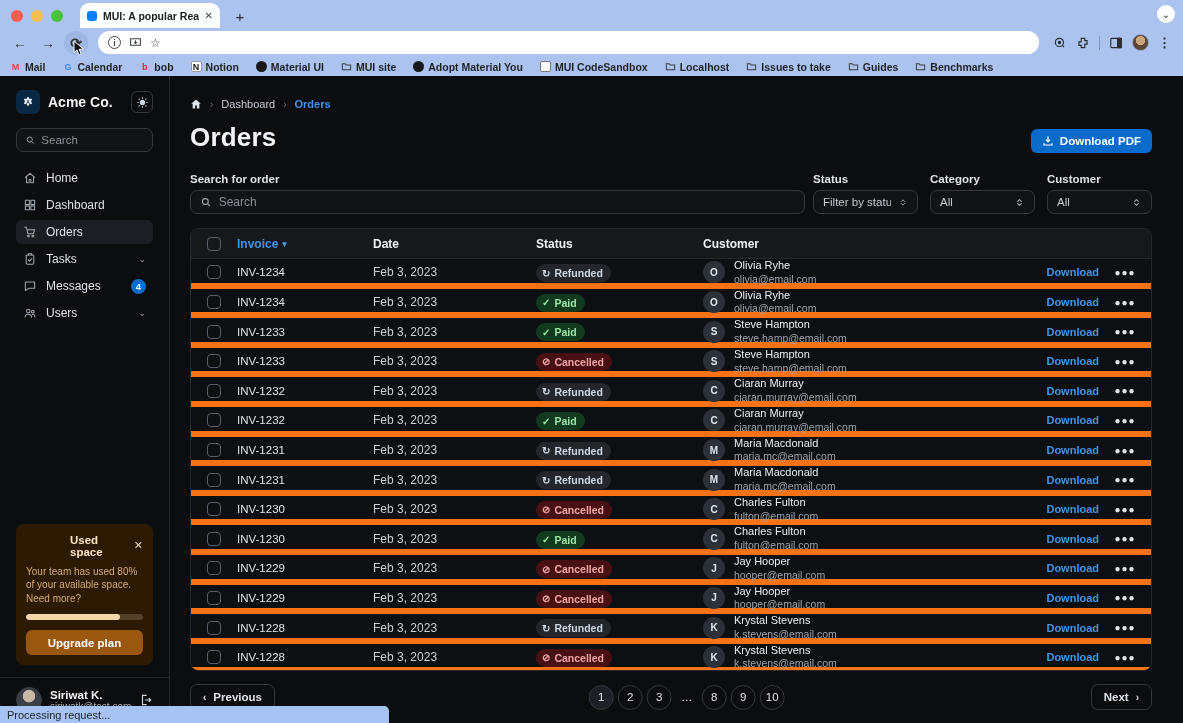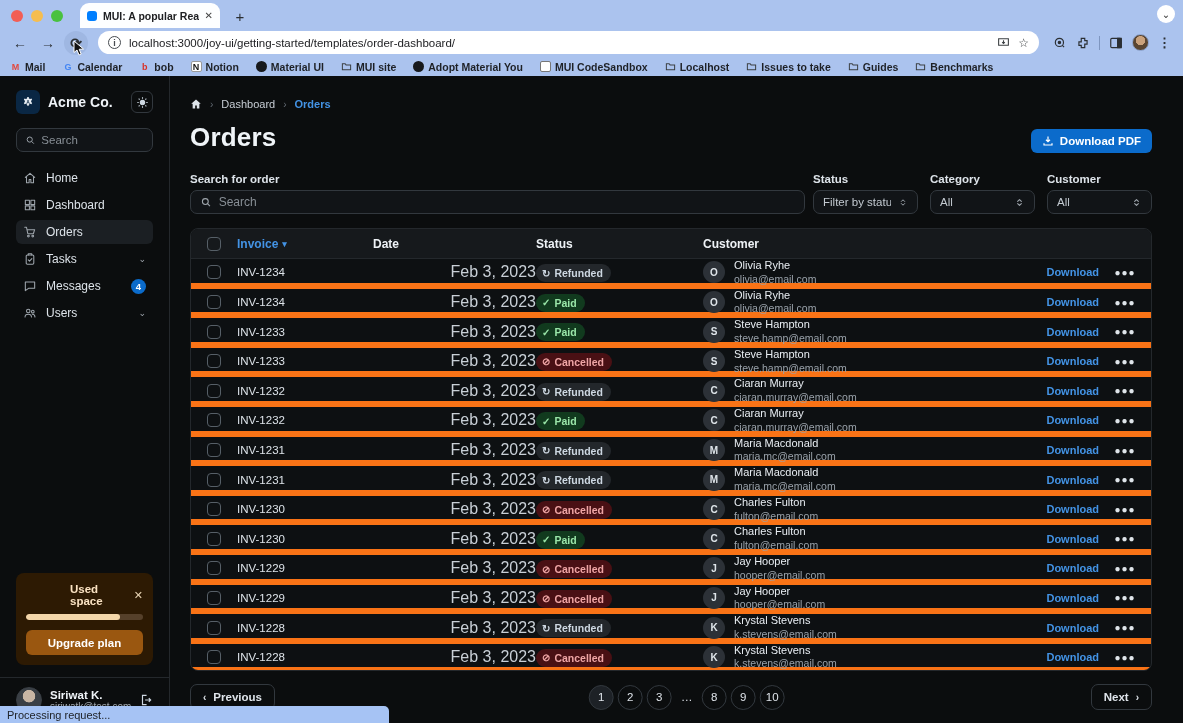--- a/index.html
+++ b/index.html
@@ -115,21 +115,21 @@
   .trow { display:grid; grid-template-columns:46px 136px 163px 167px 1fr 96px 52px; align-items:center;
     padding:0 0; }
   .thead { height:30px; background:#16191c; border-bottom:1px solid #24282c; flex:none; }
   .th { font-size:12px; font-weight:700; color:#eef2f6; }
   .th.sorted { color:#4393e5; display:flex; align-items:center; gap:4px; }
   .tbody { flex:1; min-height:0; overflow:hidden; }
   .tr { height:29.6px; border-bottom:6px solid #f97316; }
   .cell-check { display:flex; justify-content:center; }
   .checkbox { width:14px; height:14px; border:1.5px solid #565f67; border-radius:4px; background:transparent; }
   .cell-invoice { font-size:11.5px; color:#dde3e9; }
-  .cell-date { font-size:16px; color:#c8cfd6;text-align:right; }
+  .cell-date { font-size:12px; color:#c8cfd6; }
   .chip { height:18px; border-radius:10px; padding:0 8px 0 6px; font-size:10.5px; font-weight:600;
     display:inline-flex; align-items:center; gap:4px; width:max-content; }
   .chip.Paid { background:#113a1e; color:#9ae6a9; }
   .chip.Refunded { background:#23272b; color:#cdd7e1; }
   .chip.Cancelled { background:#491014; color:#efa5a5; }
   .chip .cic { font-size:10px; }
   .cell-customer { display:flex; align-items:center; gap:9px; min-width:0; }
   .avatar { width:22px; height:22px; border-radius:50%; background:#2c3137; color:#dfe5ea; font-size:10px;
     font-weight:600; display:flex; align-items:center; justify-content:center; flex:none; }
   .cust-meta { min-width:0; line-height:1.25; }
@@ -178,21 +178,20 @@
   <div class="toolbar">
     <div class="nav-btn">←</div>
     <div class="nav-btn">→</div>
     <div class="nav-btn reload">⟳
       <svg class="cursor-arrow" width="13" height="16" viewBox="0 0 13 16">
         <path d="M1 1 L1 12.5 L4 10 L6 15 L8.2 14 L6.2 9.3 L10.5 9 Z" fill="#111" stroke="#fff" stroke-width="1"></path>
       </svg>
     </div>
     <div class="omnibox">
       <div class="omni-info">i</div>
-      <div class="omni-url">localhost:3000/joy-ui/getting-started/templates/order-dashboard/</div>
       <div class="omni-ic">
         <svg width="13" height="13" viewBox="0 0 24 24" fill="none" stroke="#3c4043" stroke-width="2">
           <path d="M3 5h18v12H3z"></path>
             <path d="M12 8v6M9.5 11.5L12 14l2.5-2.5"></path>
         </svg>
       </div>
       <div class="omni-ic">☆</div>
     </div>
     <div class="tb-right">
       <div>
@@ -357,20 +356,21 @@
           <span style="color:#9fa6ad;font-size:9px;">⌄</span>
         </div>
       </div>
     <div class="spacer"></div>
 
     <div class="usage-card">
       <div class="uc-head">
         <div class="uc-title">Used space</div>
         <div class="uc-close">✕</div>
       </div>
+      <div class="uc-body">Your team has used 80% of your available space. Need more?</div>
       <div class="uc-bar">
         <div class="uc-fill" id="uc-fill" style="width: 80%;"></div>
       </div>
       <button class="uc-btn">Upgrade plan</button>
     </div>
 
     <div class="sb-divider"></div>
     <div class="sb-user">
       <div class="sb-avatar"></div>
       <div class="sb-user-meta">

